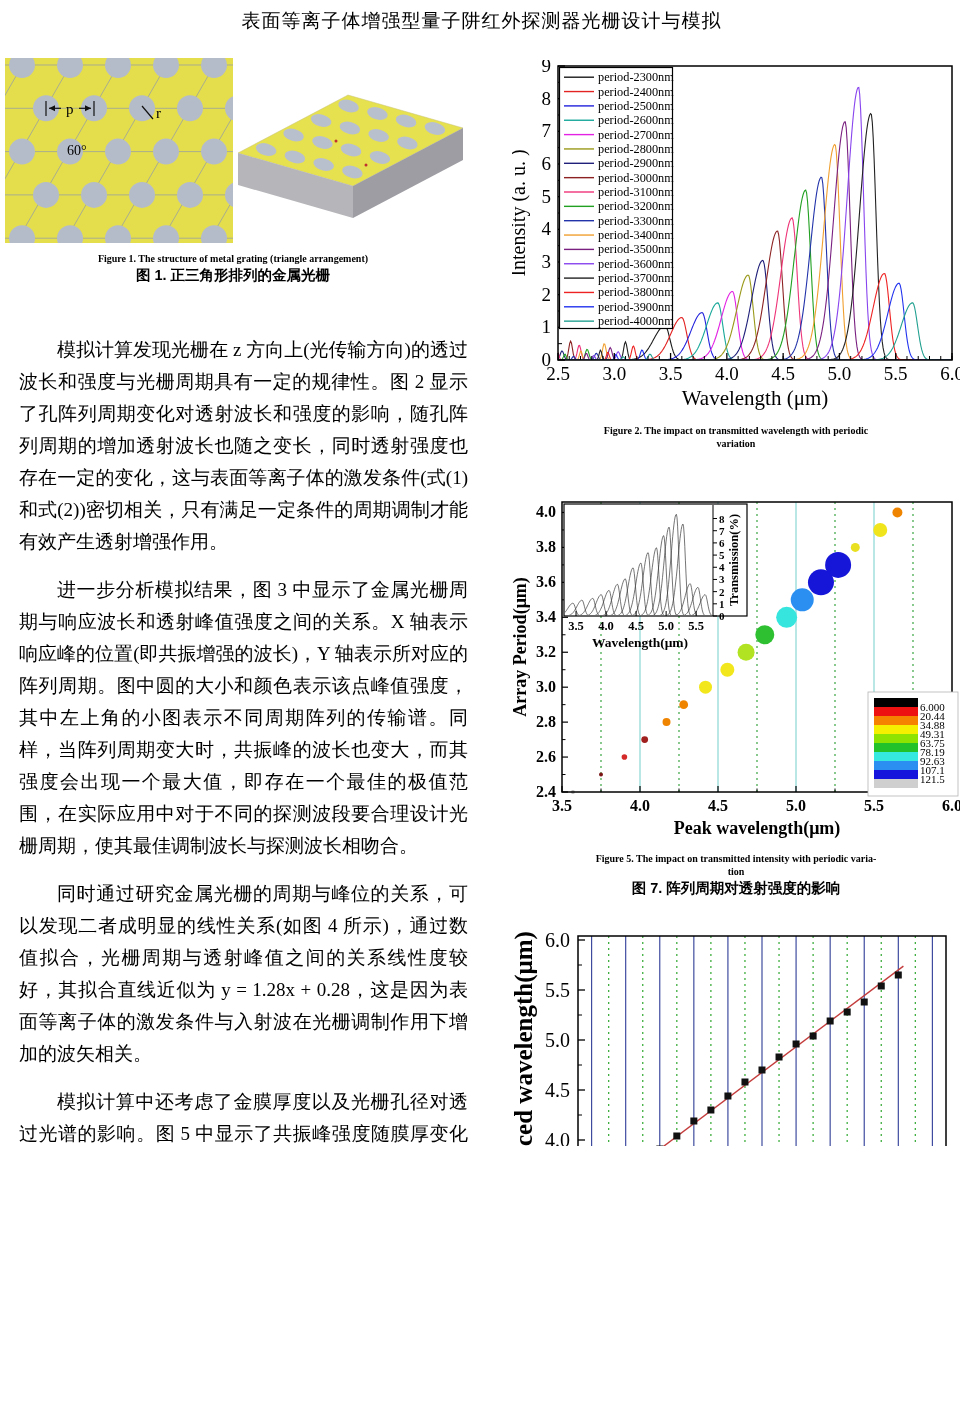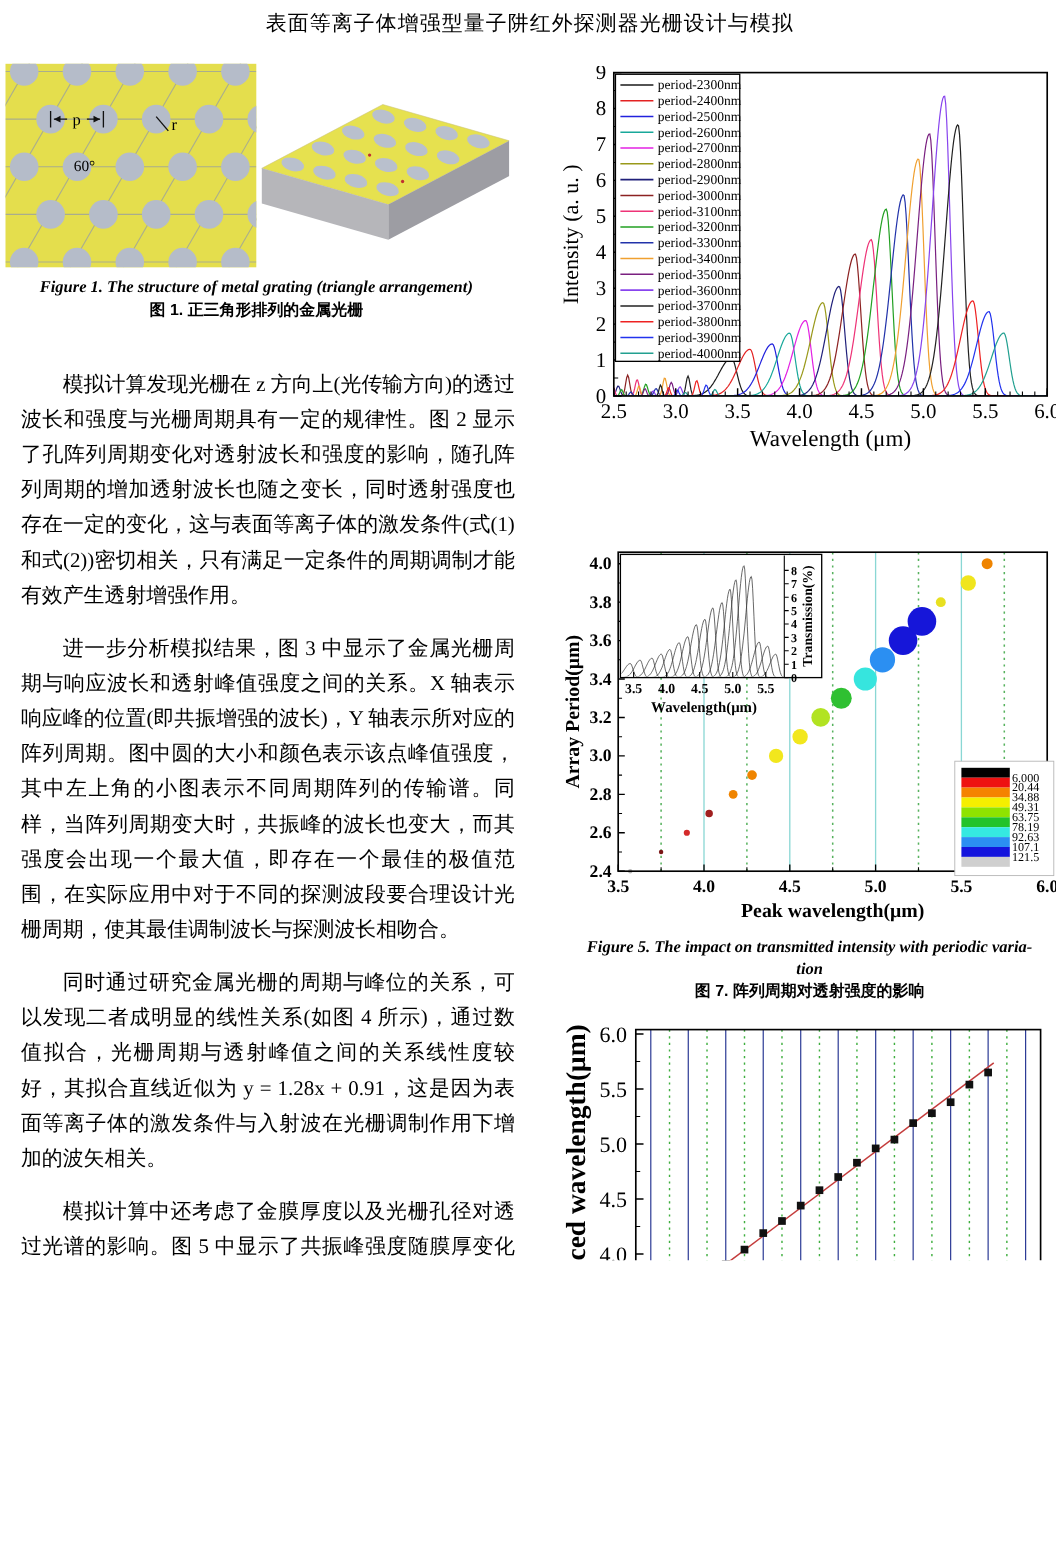--- a/index.html
+++ b/index.html
@@ -2,21 +2,21 @@
 <html><head>
 <meta charset="utf-8">
 <style>
   html,body{margin:0;padding:0;background:#ffffff;}
   .page{position:relative;width:963px;height:1146px;background:#fff;overflow:hidden;
         font-family:"Liberation Serif",serif;color:#000;}
   .header{position:absolute;top:8px;left:0;width:963px;text-align:center;
           font-size:19px;letter-spacing:1px;}
   .fig1-wrap{position:absolute;left:3px;top:57px;width:460px;height:190px;}
   .fig-caption{position:absolute;text-align:center;line-height:1.3;}
-  .cap-en{font-weight:bold;font-size:15px;white-space:pre-line;font-family:"Liberation Serif",serif;font-style:italic;}
+  .cap-en{font-weight:bold;font-size:10px;white-space:pre-line;font-family:"Liberation Serif",serif;}
   .cap-zh{font-weight:bold;font-size:14.5px;margin-top:1px;font-family:Liberation Sans, sans-serif;}
   .body-text{position:absolute;left:3px;top:318px;width:481px;}
   .body-text p{margin:16px;font-size:19px;line-height:32px;text-align:justify;
                text-indent:2em;font-family:Liberation Serif, serif;}
   .chart{position:absolute;}
   .footer-rule{position:absolute;left:0;top:1377px;width:963px;border-top:1.5px solid #000;}
   .footer{position:absolute;top:1383px;left:0;width:963px;font-size:17px;}
   .footer .left{position:absolute;left:4px;}
   .footer .right{position:absolute;right:20px;}
   svg text{font-family:"Liberation Serif",serif;}
@@ -121,21 +121,21 @@
   </div>
 
   <div class="fig-caption" style="left:3px;top:252px;width:460px;">
     <div class="cap-en">Figure 1. The structure of metal grating (triangle arrangement)</div>
     <div class="cap-zh">图 1. 正三角形排列的金属光栅</div>
   </div>
 
   <div class="body-text">
     <p>模拟计算发现光栅在 z 方向上(光传输方向)的透过波长和强度与光栅周期具有一定的规律性。图 2 显示了孔阵列周期变化对透射波长和强度的影响，随孔阵列周期的增加透射波长也随之变长，同时透射强度也存在一定的变化，这与表面等离子体的激发条件(式(1)和式(2))密切相关，只有满足一定条件的周期调制才能有效产生透射增强作用。</p>
     <p>进一步分析模拟结果，图 3 中显示了金属光栅周期与响应波长和透射峰值强度之间的关系。X 轴表示响应峰的位置(即共振增强的波长)，Y 轴表示所对应的阵列周期。图中圆的大小和颜色表示该点峰值强度，其中左上角的小图表示不同周期阵列的传输谱。同样，当阵列周期变大时，共振峰的波长也变大，而其强度会出现一个最大值，即存在一个最佳的极值范围，在实际应用中对于不同的探测波段要合理设计光栅周期，使其最佳调制波长与探测波长相吻合。</p>
-    <p>同时通过研究金属光栅的周期与峰位的关系，可以发现二者成明显的线性关系(如图 4 所示)，通过数值拟合，光栅周期与透射峰值之间的关系线性度较好，其拟合直线近似为 y = 1.28x + 0.91，这是因为表面等离子体的激发条件与入射波在光栅调制作用下增加的波矢相关。</p>
+    <p>同时通过研究金属光栅的周期与峰位的关系，可以发现二者成明显的线性关系(如图 4 所示)，通过数值拟合，光栅周期与透射峰值之间的关系线性度较好，其拟合直线近似为 y = 1.28x + 0.28，这是因为表面等离子体的激发条件与入射波在光栅调制作用下增加的波矢相关。</p>
     <p>模拟计算中还考虑了金膜厚度以及光栅孔径对透过光谱的影响。图 5 中显示了共振峰强度随膜厚变化的规律。金属膜厚度是表面等离子体光栅设计中一个重要的因素，表面等离子体的激发通过小孔的上下表面共振传输能量，因此膜厚直接决定了小孔共振腔的腔长，因此会影响共振峰的强度，随着金属膜厚度的增加，共振峰值先是变大，在厚度为 150 nm 左右时达到一个最大值，继续增加金属膜厚，强度则变小。因此模拟设计得到一个最佳的金属膜厚度使得金属膜两端的表面等离子体波传输达到最佳的共振耦合</p>
   </div>
 
   <svg class="chart" id="fig2" style="left:512px;top:60px;" width="448" height="354">
       <defs>
         <clipPath id="f2c">
           <rect x="46" y="6" width="394" height="294"></rect>
         </clipPath>
       </defs>
       <g clip-path="url(#f2c)" fill="none" stroke-width="1.1">
@@ -274,20 +274,22 @@
         <text x="86" y="222.1" font-size="12.3">period-3700nm</text>
         <line x1="52" y1="232.45" x2="82" y2="232.45" stroke="#ee2222" stroke-width="1.4"></line>
         <text x="86" y="236.45" font-size="12.3">period-3800nm</text>
         <line x1="52" y1="246.79999999999998" x2="82" y2="246.79999999999998" stroke="#2233ee" stroke-width="1.4"></line>
         <text x="86" y="250.79999999999998" font-size="12.3">period-3900nm</text>
         <line x1="52" y1="261.15" x2="82" y2="261.15" stroke="#22a090" stroke-width="1.4"></line>
         <text x="86" y="265.15" font-size="12.3">period-4000nm</text>
       </g>
     </svg>
   <div class="fig-caption" style="left:512px;top:424px;width:448px;">
+    <div class="cap-en">Figure 2. The impact on transmitted wavelength with periodic
+variation</div>
   </div>
 
   <svg class="chart" id="fig3" style="left:512px;top:496px;" width="448" height="350">
       <g>
         <line x1="128" y1="6" x2="128" y2="296" stroke="#8ad7d4" stroke-width="1.2"></line>
         <line x1="206" y1="6" x2="206" y2="296" stroke="#8ad7d4" stroke-width="1.2"></line>
         <line x1="284" y1="6" x2="284" y2="296" stroke="#8ad7d4" stroke-width="1.2"></line>
         <line x1="362" y1="6" x2="362" y2="296" stroke="#8ad7d4" stroke-width="1.2"></line>
         <line x1="89" y1="6" x2="89" y2="296" stroke="#57b25e" stroke-width="1.4" stroke-dasharray="2 4"></line>
         <line x1="167" y1="6" x2="167" y2="296" stroke="#57b25e" stroke-width="1.4" stroke-dasharray="2 4"></line>

